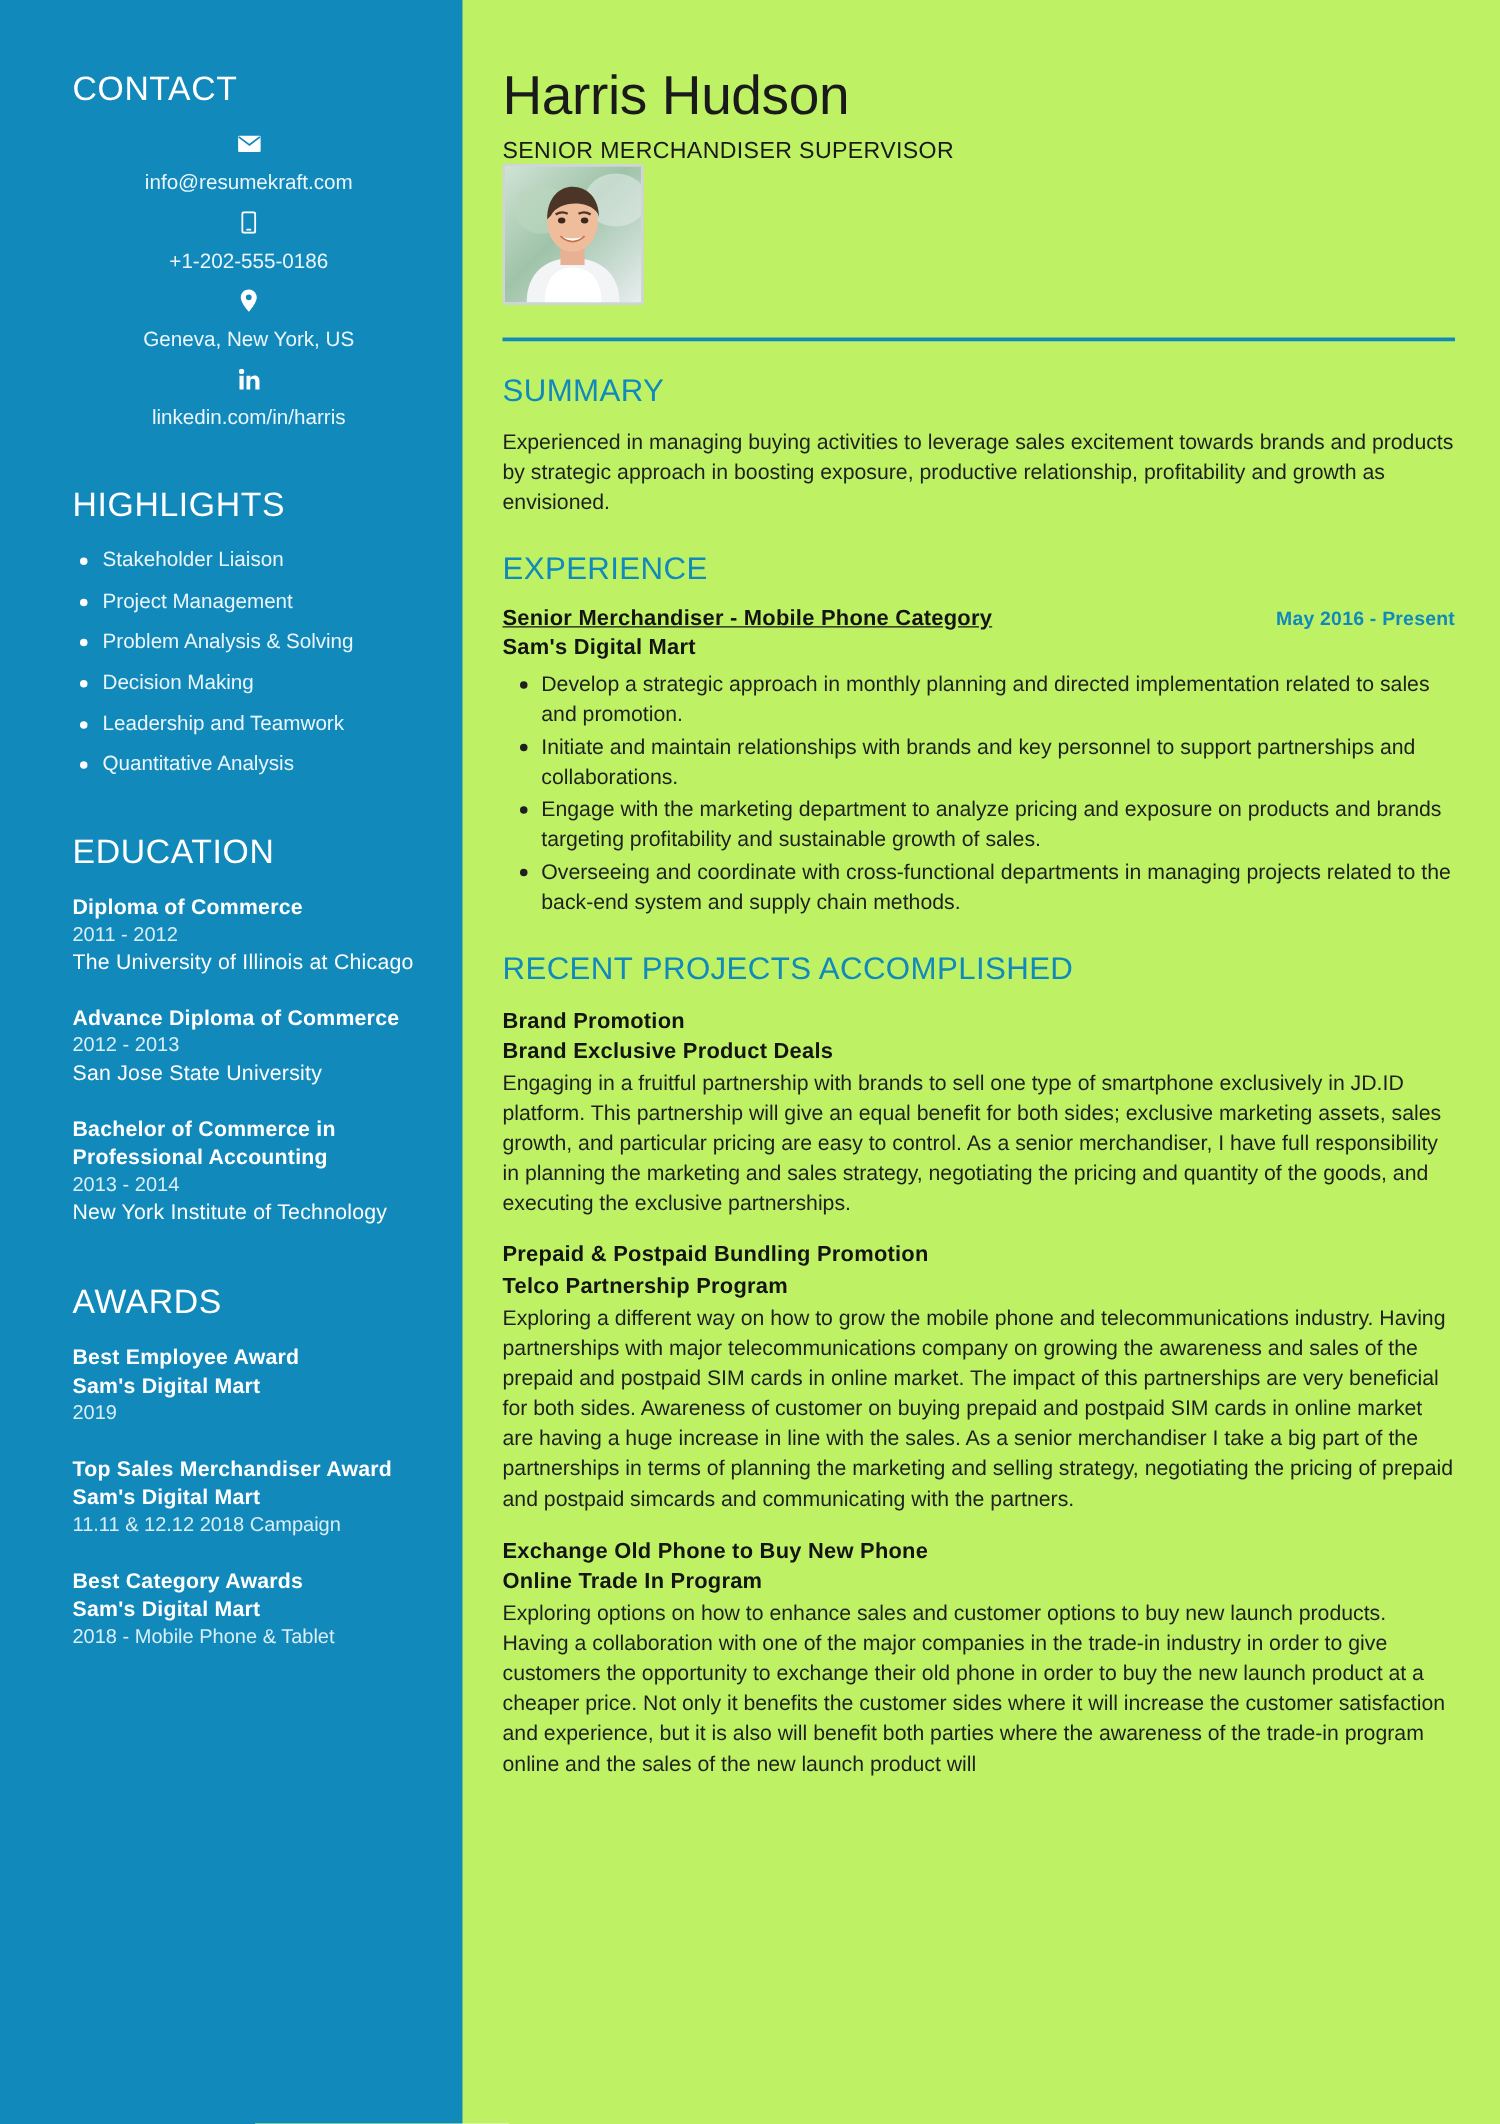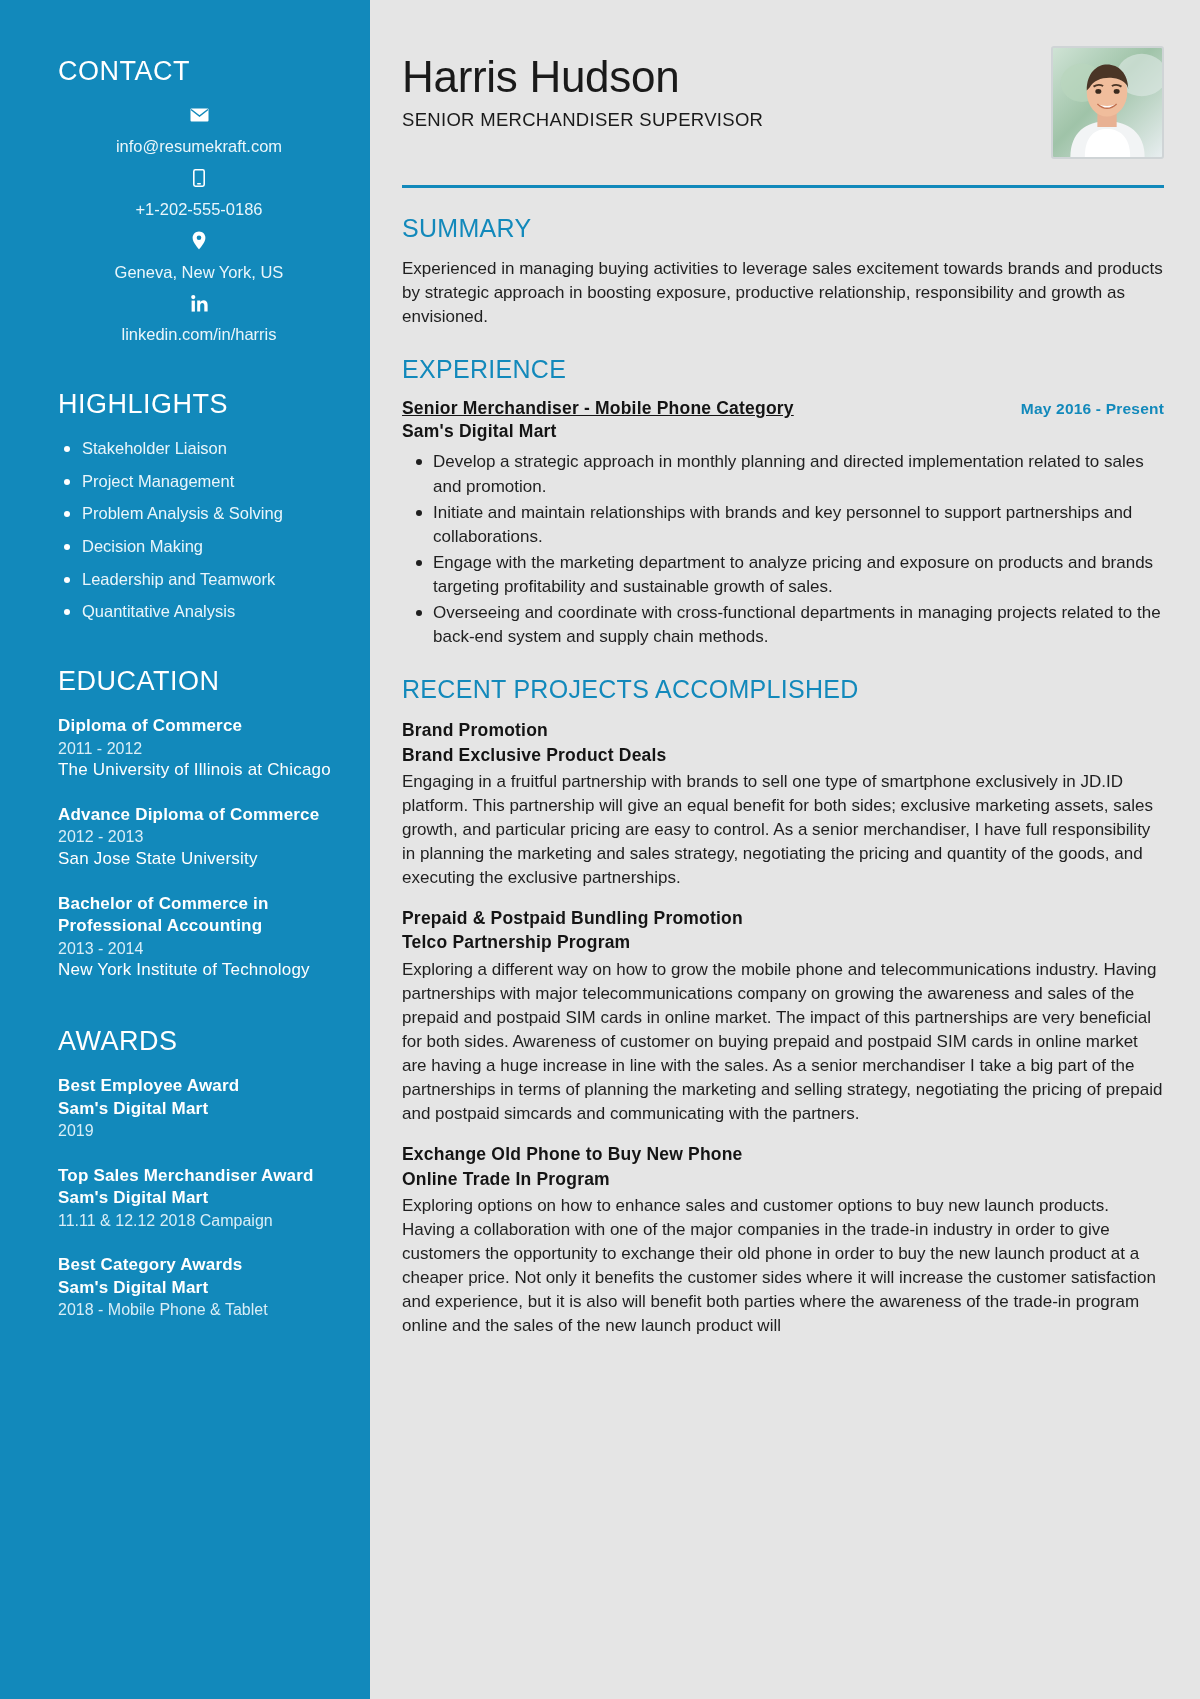--- a/index.html
+++ b/index.html
@@ -8,21 +8,21 @@
     width: 1200px;
     height: 1699px;
     background: #ffffff;
     font-family: "Liberation Sans", sans-serif;
   }
 
   .page {
     position: relative;
     width: 1200px;
     height: 1699px;
-    background: #e5e5e5;
+    background: #bef264;
     display: flex;
     overflow: hidden;
   }
 
   
   .sidebar {
     width: 370px;
     min-width: 370px;
     background: #1289bb;
     color: #ffffff;
@@ -125,22 +125,23 @@
   
   .main {
     flex: 1;
     padding: 46px 36px 0 32px;
     position: relative;
   }
 
   .header {
     display: flex;
     align-items: flex-start;
-    justify-content: space-between;
+    justify-content: center;
     padding-bottom: 10px;
+    flex-direction: column;
   }
   .header-text { padding-top: 8px; }
   .full-name {
     font-size: 44px;
     font-weight: 400;
     color: #1a1a1a;
     line-height: 1.05;
     letter-spacing: -0.3px;
   }
   .job-title {
@@ -388,21 +389,21 @@
           <path d="M61 39.4 q5 -2.6 10 0.6" stroke="#4a3526" stroke-width="2" fill="none"></path>
           <path d="M46 58 q10 9 20 0 q-10 4 -20 0 Z" fill="#ffffff"></path>
           <path d="M46 58 q10 9 20 0" stroke="#c2714f" stroke-width="1.4" fill="none"></path>
         </svg>
       </div>
     </div>
     <div class="header-rule"></div>
 
     <section class="section">
       <h2 class="section-title">SUMMARY</h2>
-      <p class="body-text">Experienced in managing buying activities to leverage sales excitement towards brands and products by strategic approach in boosting exposure, productive relationship, responsibility and growth as envisioned.</p>
+      <p class="body-text">Experienced in managing buying activities to leverage sales excitement towards brands and products by strategic approach in boosting exposure, productive relationship, profitability and growth as envisioned.</p>
     </section>
 
     <section class="section">
       <h2 class="section-title">EXPERIENCE</h2>
 
       <div>
         <div class="job-head">
           <div class="job-role">Senior Merchandiser - Mobile Phone Category</div>
           <div class="job-date">May 2016 - Present</div>
         </div>

